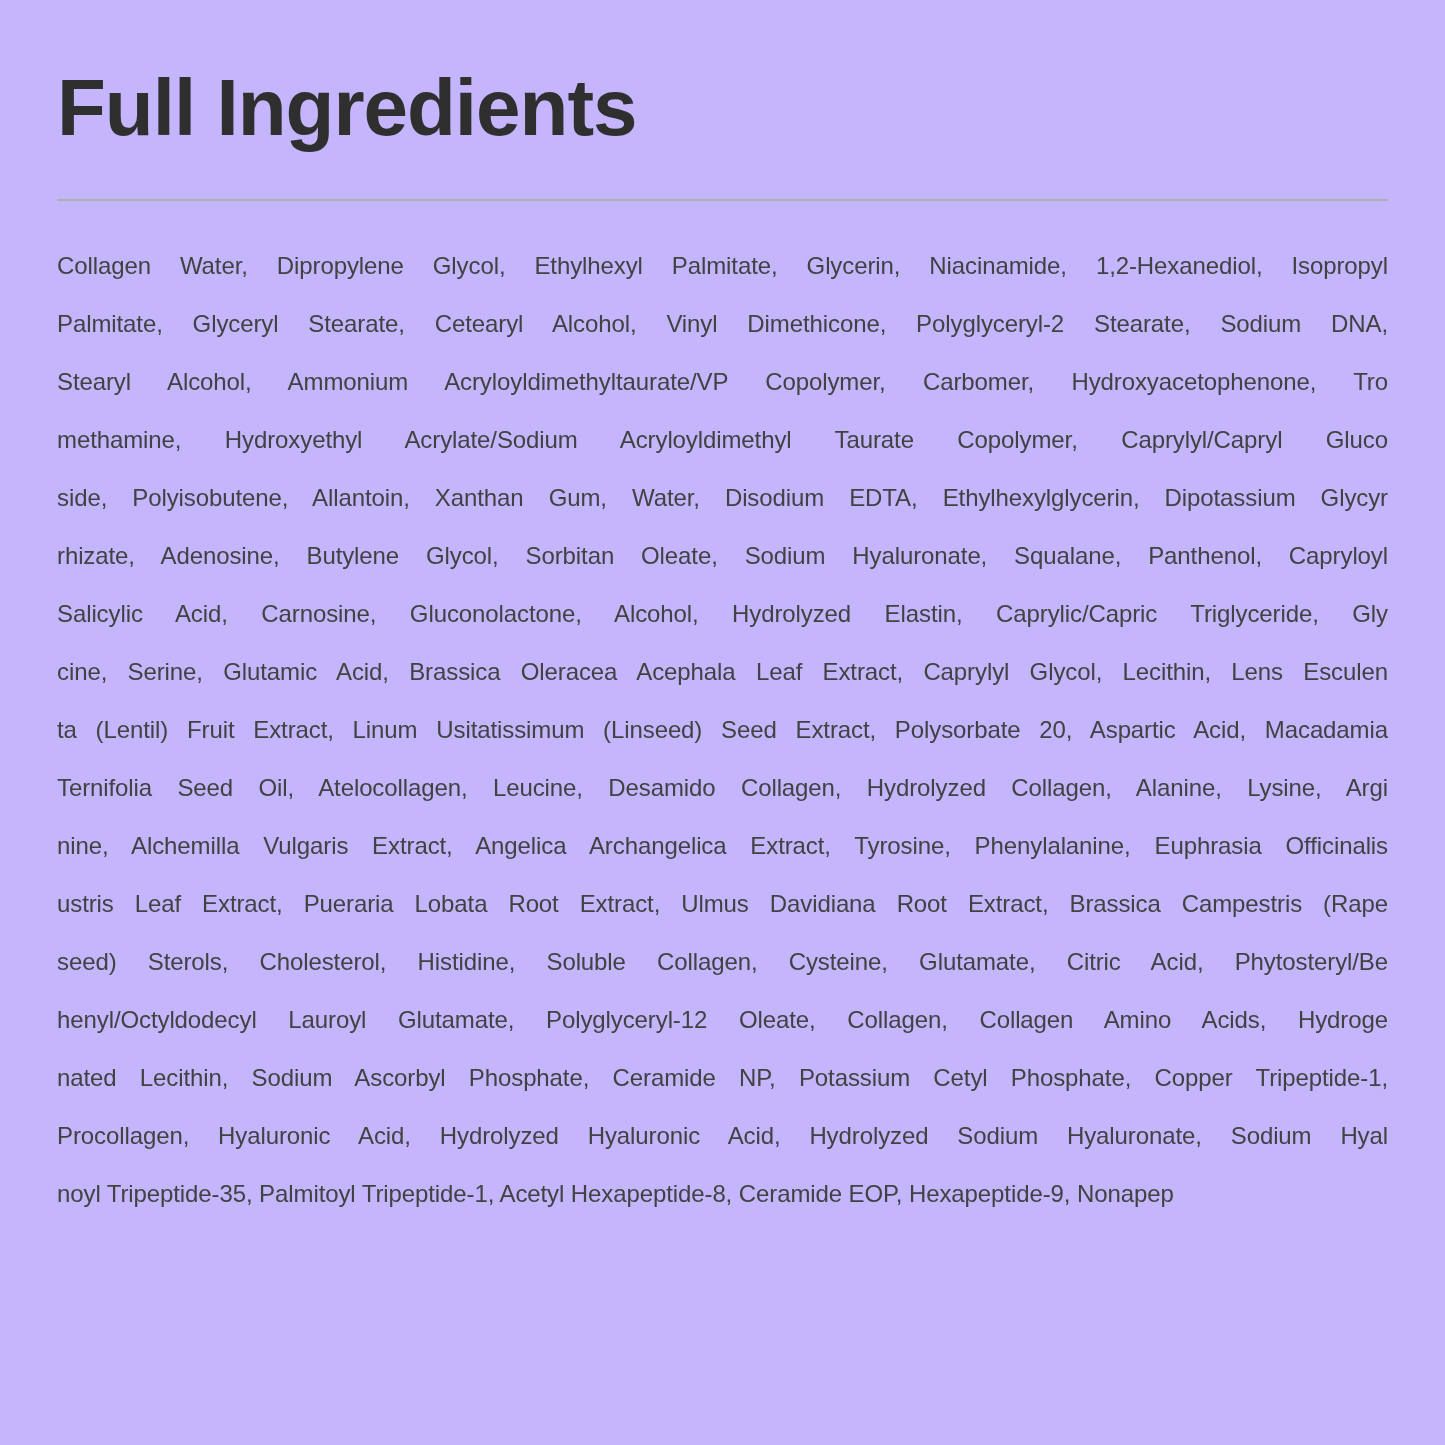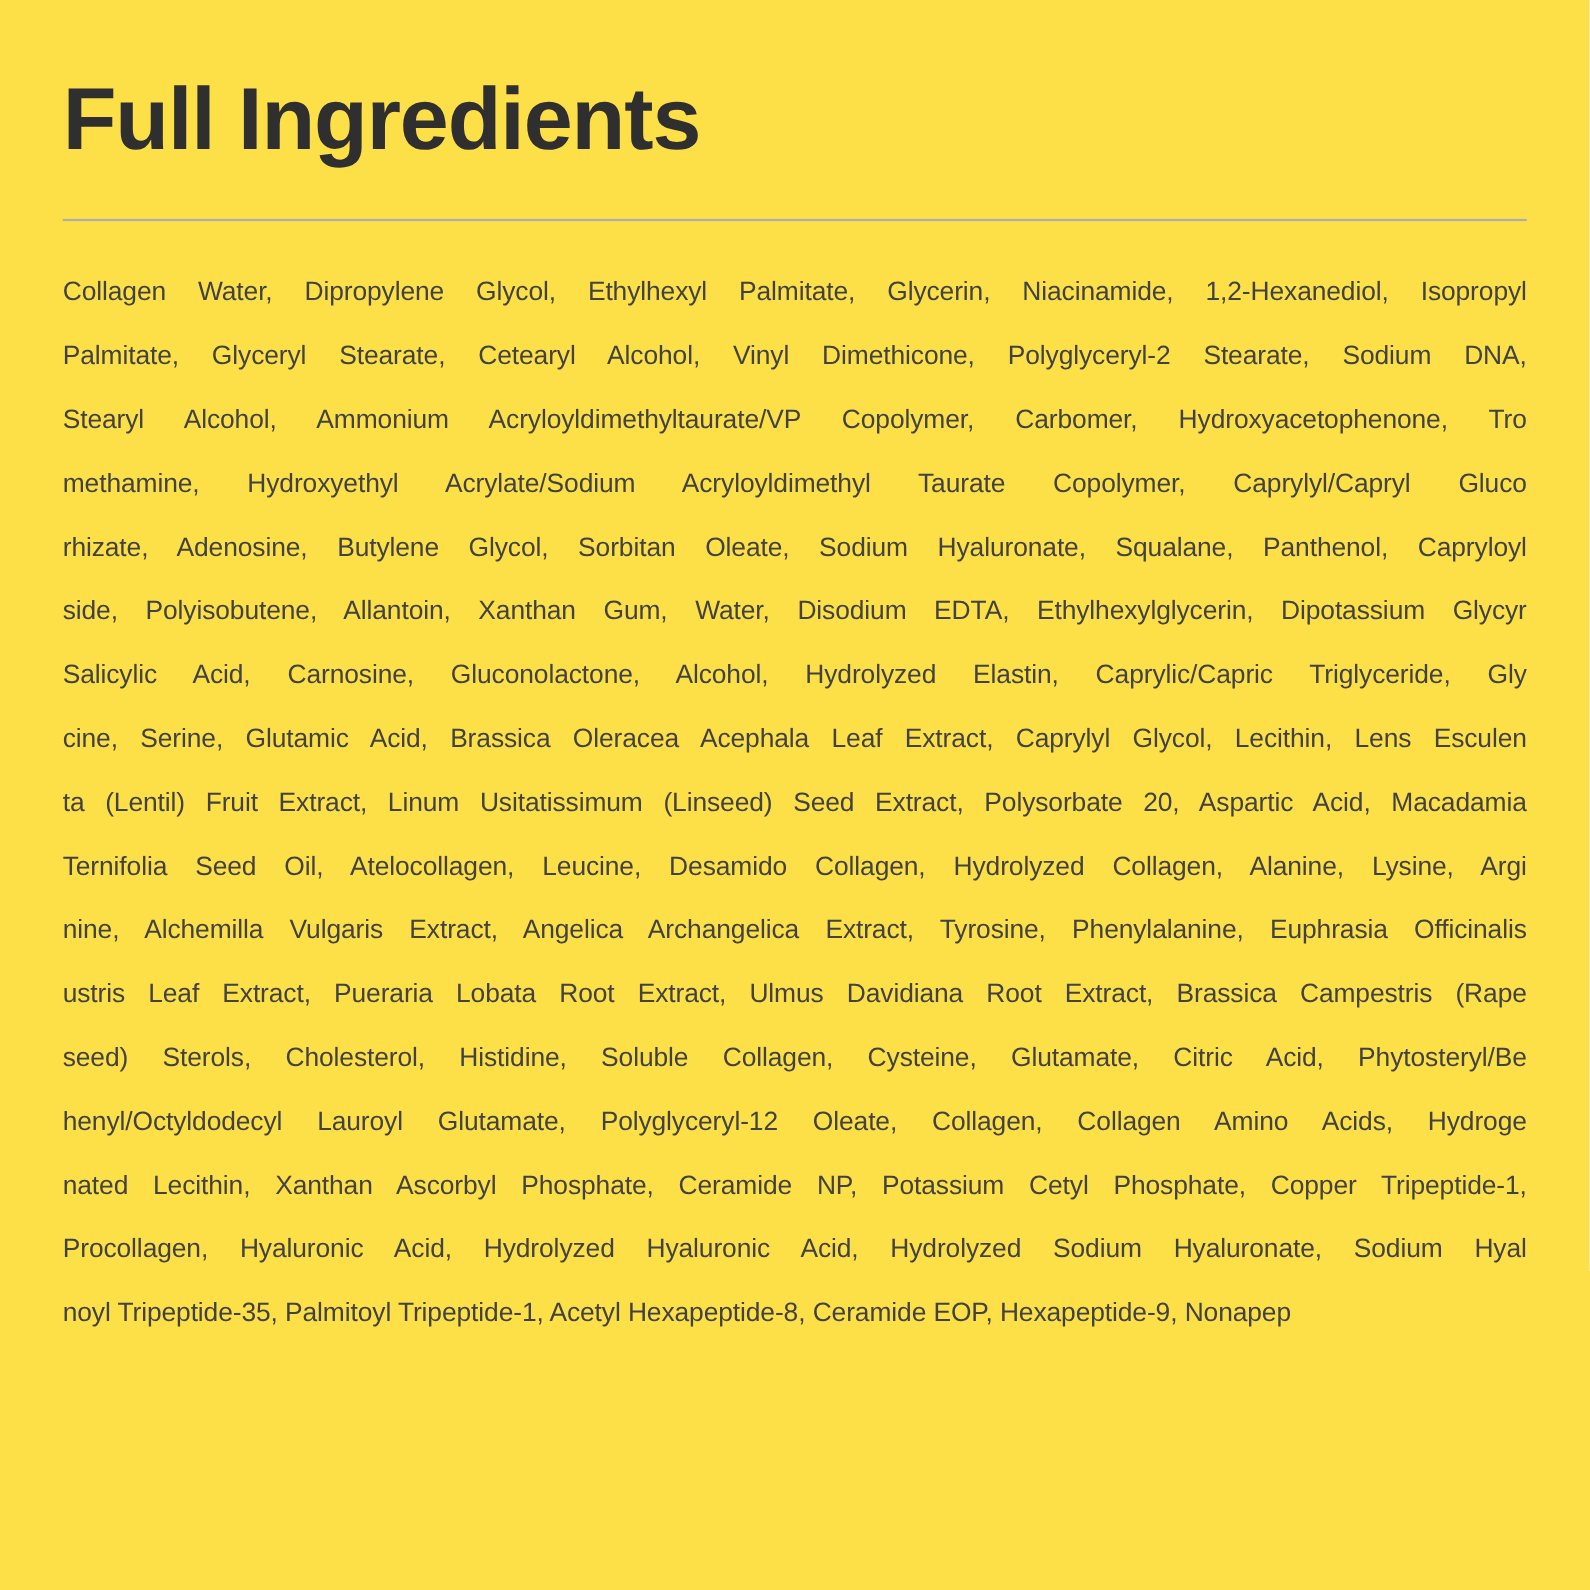--- a/index.html
+++ b/index.html
@@ -5,21 +5,21 @@
   html, body {
     margin: 0;
     padding: 0;
     background: #f4f4f3;
   }
   .page {
     position: relative;
     width: 1445px;
     height: 1445px;
     box-sizing: border-box;
-    background: #fde047;
+    background: #c4b5fd;
     padding: 68px 57px 0 57px;
     font-family: "Liberation Sans", sans-serif;
     overflow: hidden;
   }
   .title {
     margin: 0;
     font-family: "Liberation Sans", sans-serif;
     font-weight: 700;
     font-size: 80px;
     line-height: 1;
@@ -53,27 +53,27 @@
 <body>
 
 <div class="page">
   <h1 class="title">Full Ingredients</h1>
   <div class="divider"></div>
   <div class="ingredients">
       <div class="ing-line">Collagen Water, Dipropylene Glycol, Ethylhexyl Palmitate, Glycerin, Niacinamide, 1,2-Hexanediol, Isopropyl</div>
       <div class="ing-line">Palmitate, Glyceryl Stearate, Cetearyl Alcohol, Vinyl Dimethicone, Polyglyceryl-2 Stearate, Sodium DNA,</div>
       <div class="ing-line">Stearyl Alcohol, Ammonium Acryloyldimethyltaurate/VP Copolymer, Carbomer, Hydroxyacetophenone, Tro</div>
       <div class="ing-line">methamine, Hydroxyethyl Acrylate/Sodium Acryloyldimethyl Taurate Copolymer, Caprylyl/Capryl Gluco</div>
+      <div class="ing-line">side, Polyisobutene, Allantoin, Xanthan Gum, Water, Disodium EDTA, Ethylhexylglycerin, Dipotassium Glycyr</div>
       <div class="ing-line">rhizate, Adenosine, Butylene Glycol, Sorbitan Oleate, Sodium Hyaluronate, Squalane, Panthenol, Capryloyl</div>
-      <div class="ing-line">side, Polyisobutene, Allantoin, Xanthan Gum, Water, Disodium EDTA, Ethylhexylglycerin, Dipotassium Glycyr</div>
       <div class="ing-line">Salicylic Acid, Carnosine, Gluconolactone, Alcohol, Hydrolyzed Elastin, Caprylic/Capric Triglyceride, Gly</div>
       <div class="ing-line">cine, Serine, Glutamic Acid, Brassica Oleracea Acephala Leaf Extract, Caprylyl Glycol, Lecithin, Lens Esculen</div>
       <div class="ing-line">ta (Lentil) Fruit Extract, Linum Usitatissimum (Linseed) Seed Extract, Polysorbate 20, Aspartic Acid, Macadamia</div>
       <div class="ing-line">Ternifolia Seed Oil, Atelocollagen, Leucine, Desamido Collagen, Hydrolyzed Collagen, Alanine, Lysine, Argi</div>
       <div class="ing-line">nine, Alchemilla Vulgaris Extract, Angelica Archangelica Extract, Tyrosine, Phenylalanine, Euphrasia Officinalis</div>
       <div class="ing-line">ustris Leaf Extract, Pueraria Lobata Root Extract, Ulmus Davidiana Root Extract, Brassica Campestris (Rape</div>
       <div class="ing-line">seed) Sterols, Cholesterol, Histidine, Soluble Collagen, Cysteine, Glutamate, Citric Acid, Phytosteryl/Be</div>
       <div class="ing-line">henyl/Octyldodecyl Lauroyl Glutamate, Polyglyceryl-12 Oleate, Collagen, Collagen Amino Acids, Hydroge</div>
-      <div class="ing-line">nated Lecithin, Xanthan Ascorbyl Phosphate, Ceramide NP, Potassium Cetyl Phosphate, Copper Tripeptide-1,</div>
+      <div class="ing-line">nated Lecithin, Sodium Ascorbyl Phosphate, Ceramide NP, Potassium Cetyl Phosphate, Copper Tripeptide-1,</div>
       <div class="ing-line">Procollagen, Hyaluronic Acid, Hydrolyzed Hyaluronic Acid, Hydrolyzed Sodium Hyaluronate, Sodium Hyal</div>
       <div class="ing-line">noyl Tripeptide-35, Palmitoyl Tripeptide-1, Acetyl Hexapeptide-8, Ceramide EOP, Hexapeptide-9, Nonapep</div>
     </div>
 </div>
 
 </body></html>

